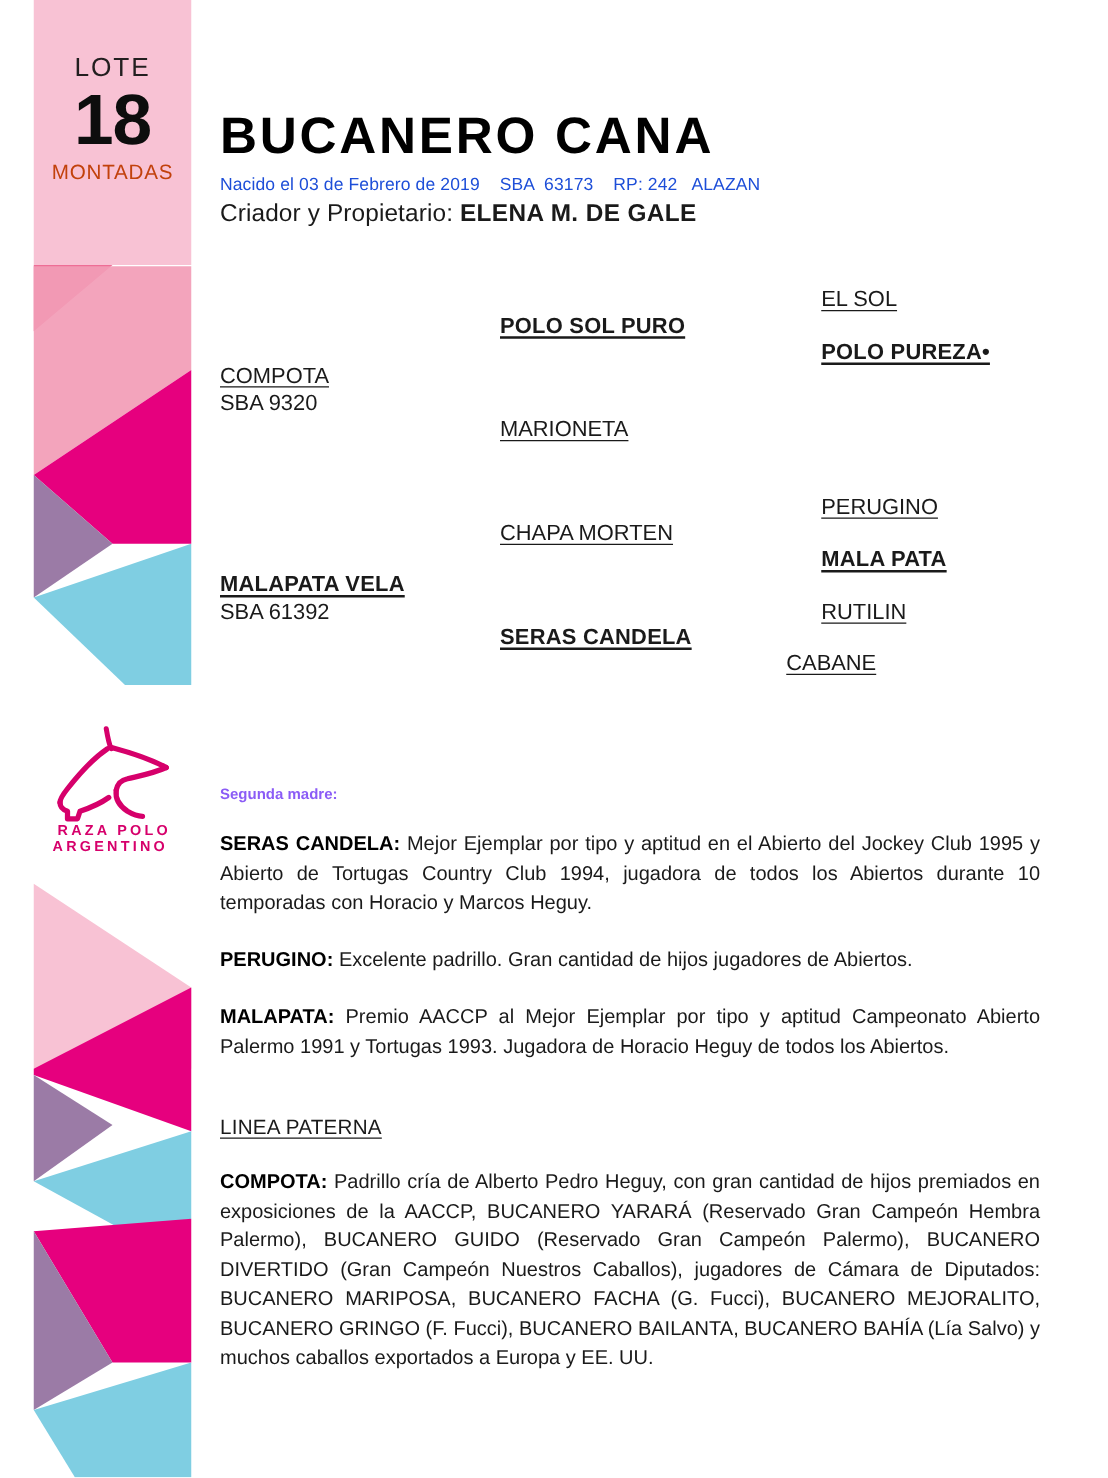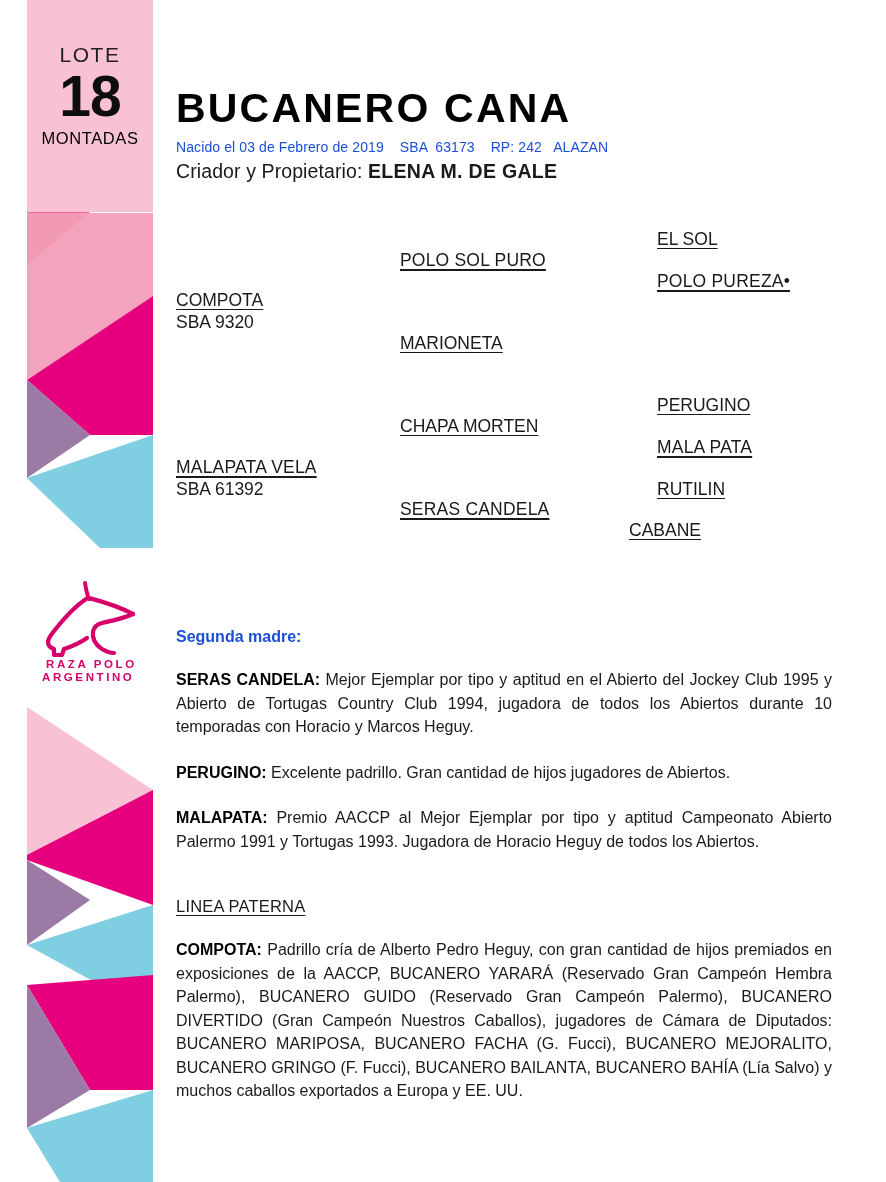--- a/index.html
+++ b/index.html
@@ -56,21 +56,21 @@
     font-size: 57px;
     font-weight: 700;
     color: #0d0d0d;
     line-height: 1.02;
     letter-spacing: -1px;
     margin-top: 2px;
   }
   #lot-badge .lot-sub {
     font-size: 16.5px;
     letter-spacing: 0.6px;
-    color: #000000;
+    color: #c2410c;
     font-weight: 400;
     margin-top: 4px;
   }
 
   
   #breed-logo {
     position: absolute;
     left: 30px;
     top: 565px;
     width: 120px;
@@ -127,21 +127,21 @@
     font-size: 17.5px;
     line-height: 1.22;
     color: #1a1a1a;
   }
   .ped .nm {
     text-decoration: underline;
     text-underline-offset: 3px;
     text-decoration-thickness: 1.2px;
   }
   .ped.bold .nm {
-    font-weight: 400;
+    font-weight: 700;
     letter-spacing: 0.2px;
     text-decoration-thickness: 2px;
     margin-top: 33px;
   }
   .ped .reg {
     display: block;
     font-weight: 400;
     text-decoration: none;
     font-size: 17.5px;
     color: #1a1a1a;
@@ -158,23 +158,23 @@
   .sect-head {
     font-size: 16.5px;
     font-weight: 400;
     text-decoration: underline;
     text-underline-offset: 3px;
     text-decoration-thickness: 1px;
     color: #1a1a1a;
     letter-spacing: 0.2px;
   }
   .sub-head {
-    font-size: 16px;
+    font-size: 12px;
     font-weight: 700;
-    color: #1d4ed8;
+    color: #8b5cf6;
     margin-top: 28px;
   }
   p.para {
     font-size: 16px;
     line-height: 1.47;
     color: #1a1a1a;
     margin: 22px 0 0 0;
     text-align: justify;
     text-justify: inter-word;
     hyphens: manual;

